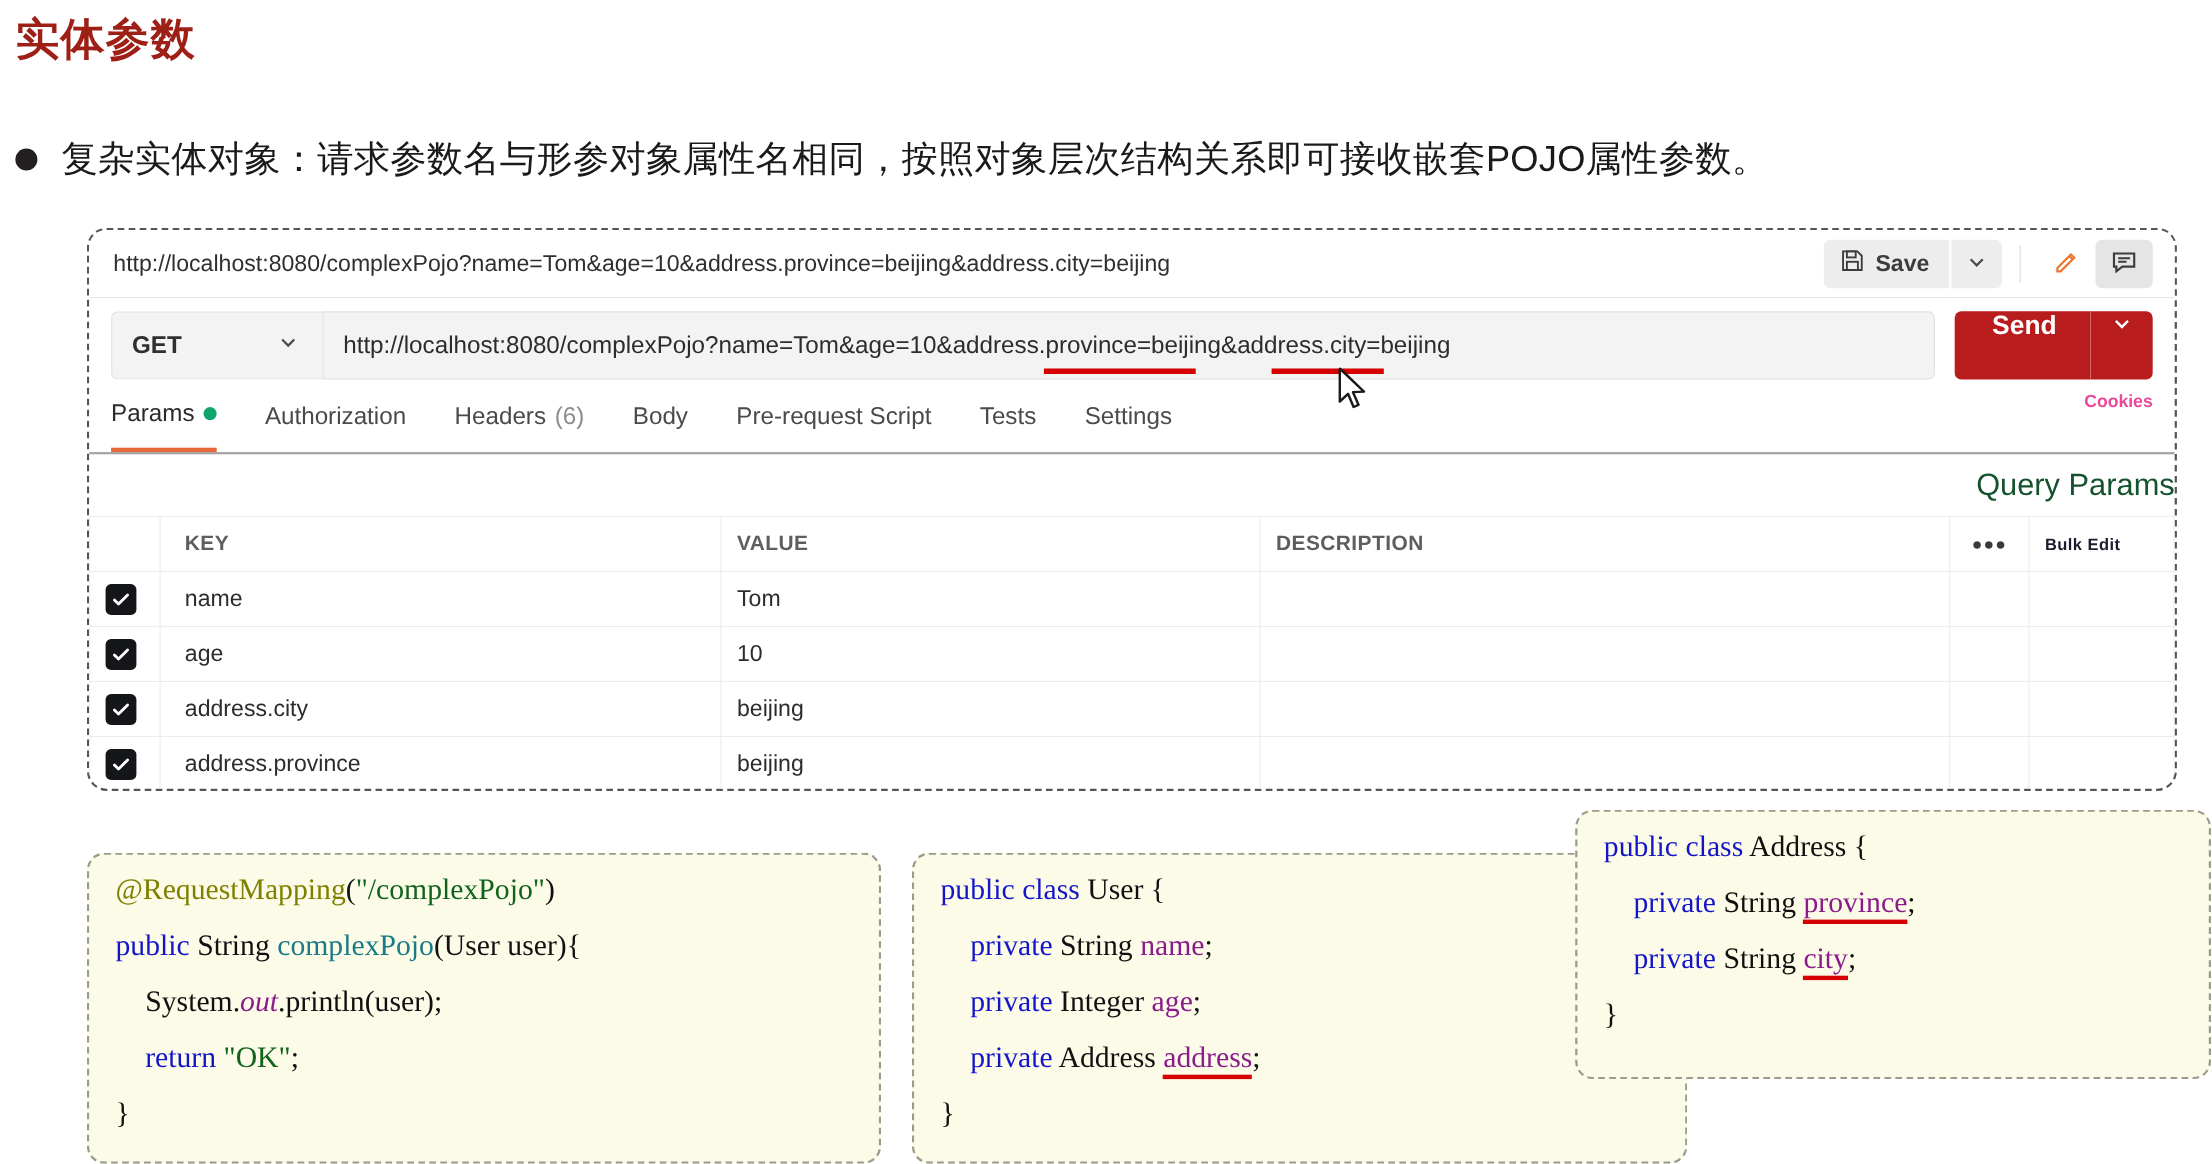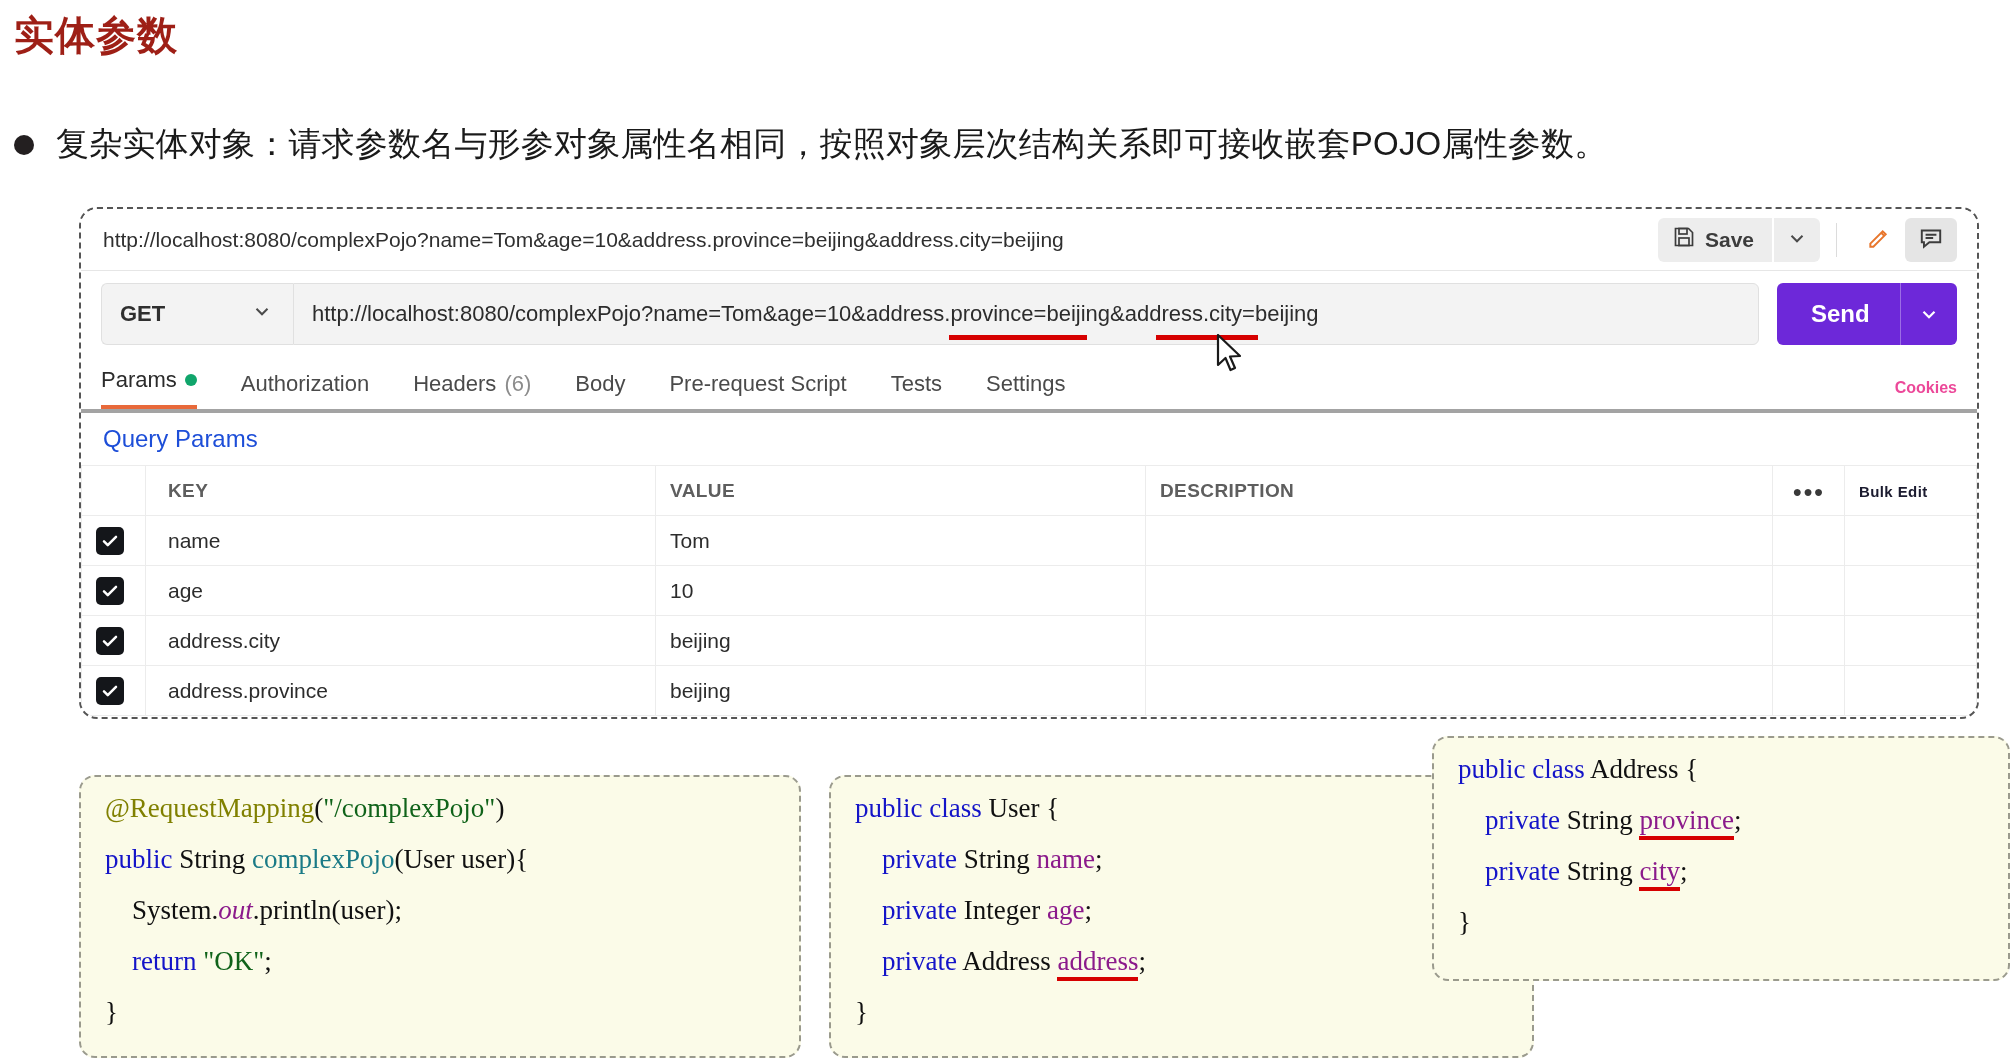--- a/index.html
+++ b/index.html
@@ -102,65 +102,66 @@
     display: flex; align-items: center;
     padding: 0 18px;
     font-size: 22px; color: #2c2c2c;
     position: relative;
     white-space: nowrap; overflow: hidden;
     cursor: text;
   }
   .send-btn {
     margin-left: 18px;
     height: 62px; min-width: 180px;
-    background: #6d28d9; border: none; border-radius: 6px;
-    display: flex; align-items: center;
+    background: #b91c1c; border: none; border-radius: 6px;
+    display: flex; align-items: flex-start;
     color: #fff; font-size: 24px; font-weight: bold;
     cursor: pointer;
   }
   .send-label { padding: 0 30px 0 34px; }
   .send-div { width: 1px; height: 62px; background: rgba(255,255,255,.32); }
   .send-caret { width: 56px; display: flex; align-items: center; justify-content: center; }
 
   
   .url-underline {
     position: absolute; height: 5px; background: #d60000; bottom: 4px;
   }
 
   
   .cursor {
     position: absolute; left: 1216px; top: 334px;
     width: 0; height: 0; z-index: 50;
   }
 
   
   .pm-tabs {
-    display: flex; align-items: flex-end;
+    display: flex; 
     padding: 0 20px; gap: 44px;
-    border-bottom: 4px solid #a3a3a3;
+    border-bottom: 2px solid #a3a3a3;
     position: relative;
     height: 56px;
   }
   .pm-tab {
     font-size: 22px; color: #4a4a4a; padding-bottom: 12px;
     display: flex; align-items: center; gap: 8px;
     cursor: pointer; white-space: nowrap;
   }
   .pm-tab.active { color: #2b2b2b; border-bottom: 4px solid #e8693a; }
   .green-dot { width: 12px; height: 12px; border-radius: 50%; background: #10a56b; }
   .hdr-count { color: #8c8c8c; }
   .cookies-link {
     margin-left: auto; font-size: 16px; color: #ec4899;
     padding-bottom: 12px; cursor: pointer; font-weight: bold;
   }
 
   
   .qp-label {
-    font-size: 24px; color: #1d4ed8;
+    font-size: 28px; color: #14532d;
     padding: 12px 0 12px 22px;
+    text-align: right;
   }
 
   
   .pm-table { width: 100%; border-collapse: collapse; border-radius: 28px; }
   .pm-table th, .pm-table td {
     border: 1px solid #ececec;
     font-size: 21px; text-align: left;
     padding: 0 14px;
     height: 50px;
   }

